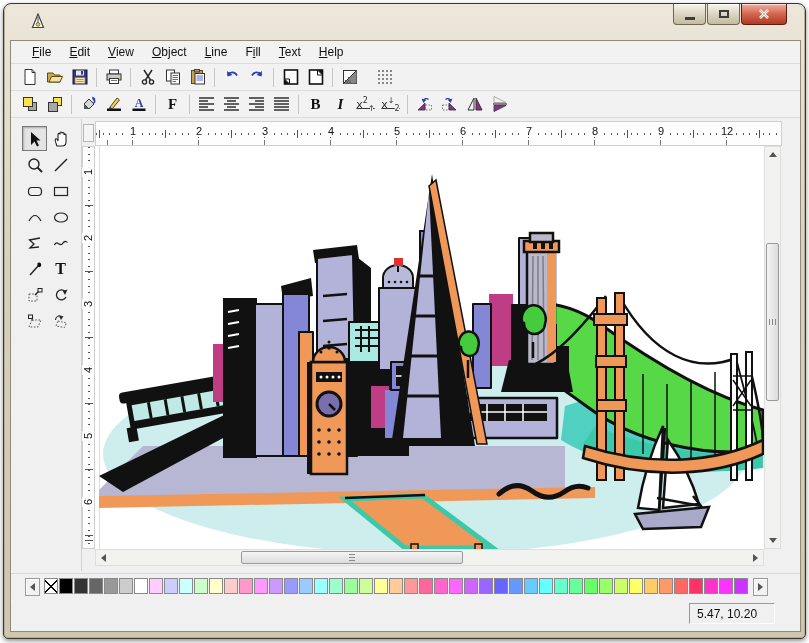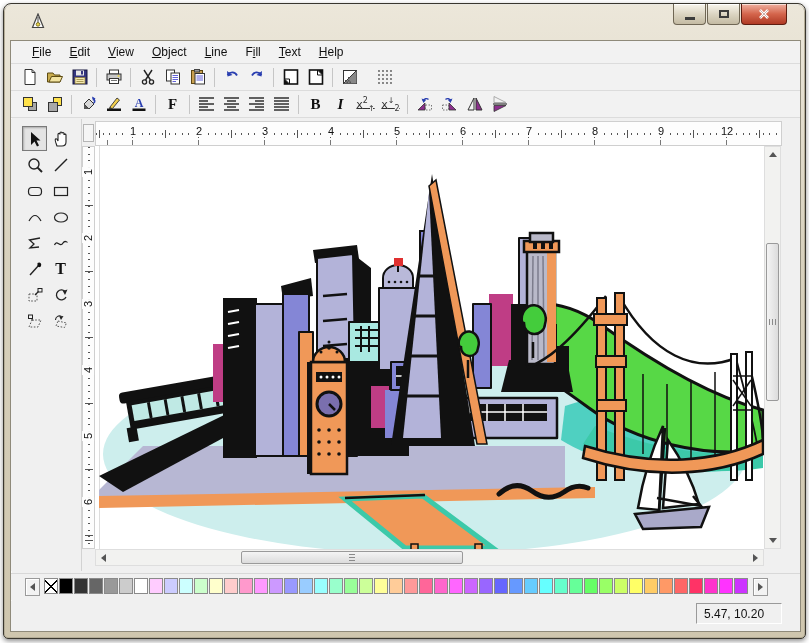--- a/index.html
+++ b/index.html
@@ -88,21 +88,21 @@
   .swatches{position:absolute;left:33px;top:4px;height:18px;display:flex;}
   .swatch{width:14px;height:16px;margin-right:1px;border:1px solid #8a8a8a;background:#fff;}
   .swatch.none{background:
     linear-gradient(45deg,transparent 44%,#000 44% 52%,transparent 52%),
     linear-gradient(-45deg,transparent 44%,#000 44% 52%,transparent 52%),#fff;}
   
   .statusbar{position:absolute;left:0;top:560px;width:100%;height:30px;background:#f0f0f0;}
   .panel{position:absolute;top:2px;height:21px;background:#f0f0f0;border:1px solid #9a9a9a;
     border-right-color:#fff;border-bottom-color:#fff;font-size:12px;color:#111;padding:3px 7px;}
   .panel.left{left:2px;width:672px;}
-  .panel.right{left:678px;width:86px;margin-left:7px;}
+  .panel.right{left:678px;width:86px;}
   svg{display:block;}
 </style>
 </head>
 <body>
 
 <div class="window">
 
   <div class="titlebar">
     <svg class="title-icon" viewBox="0 0 16 16">
       <path d="M8 1 L13.5 14.5 L2.5 14.5 Z" fill="#fafafa" stroke="#444" stroke-width="1.2"></path>

